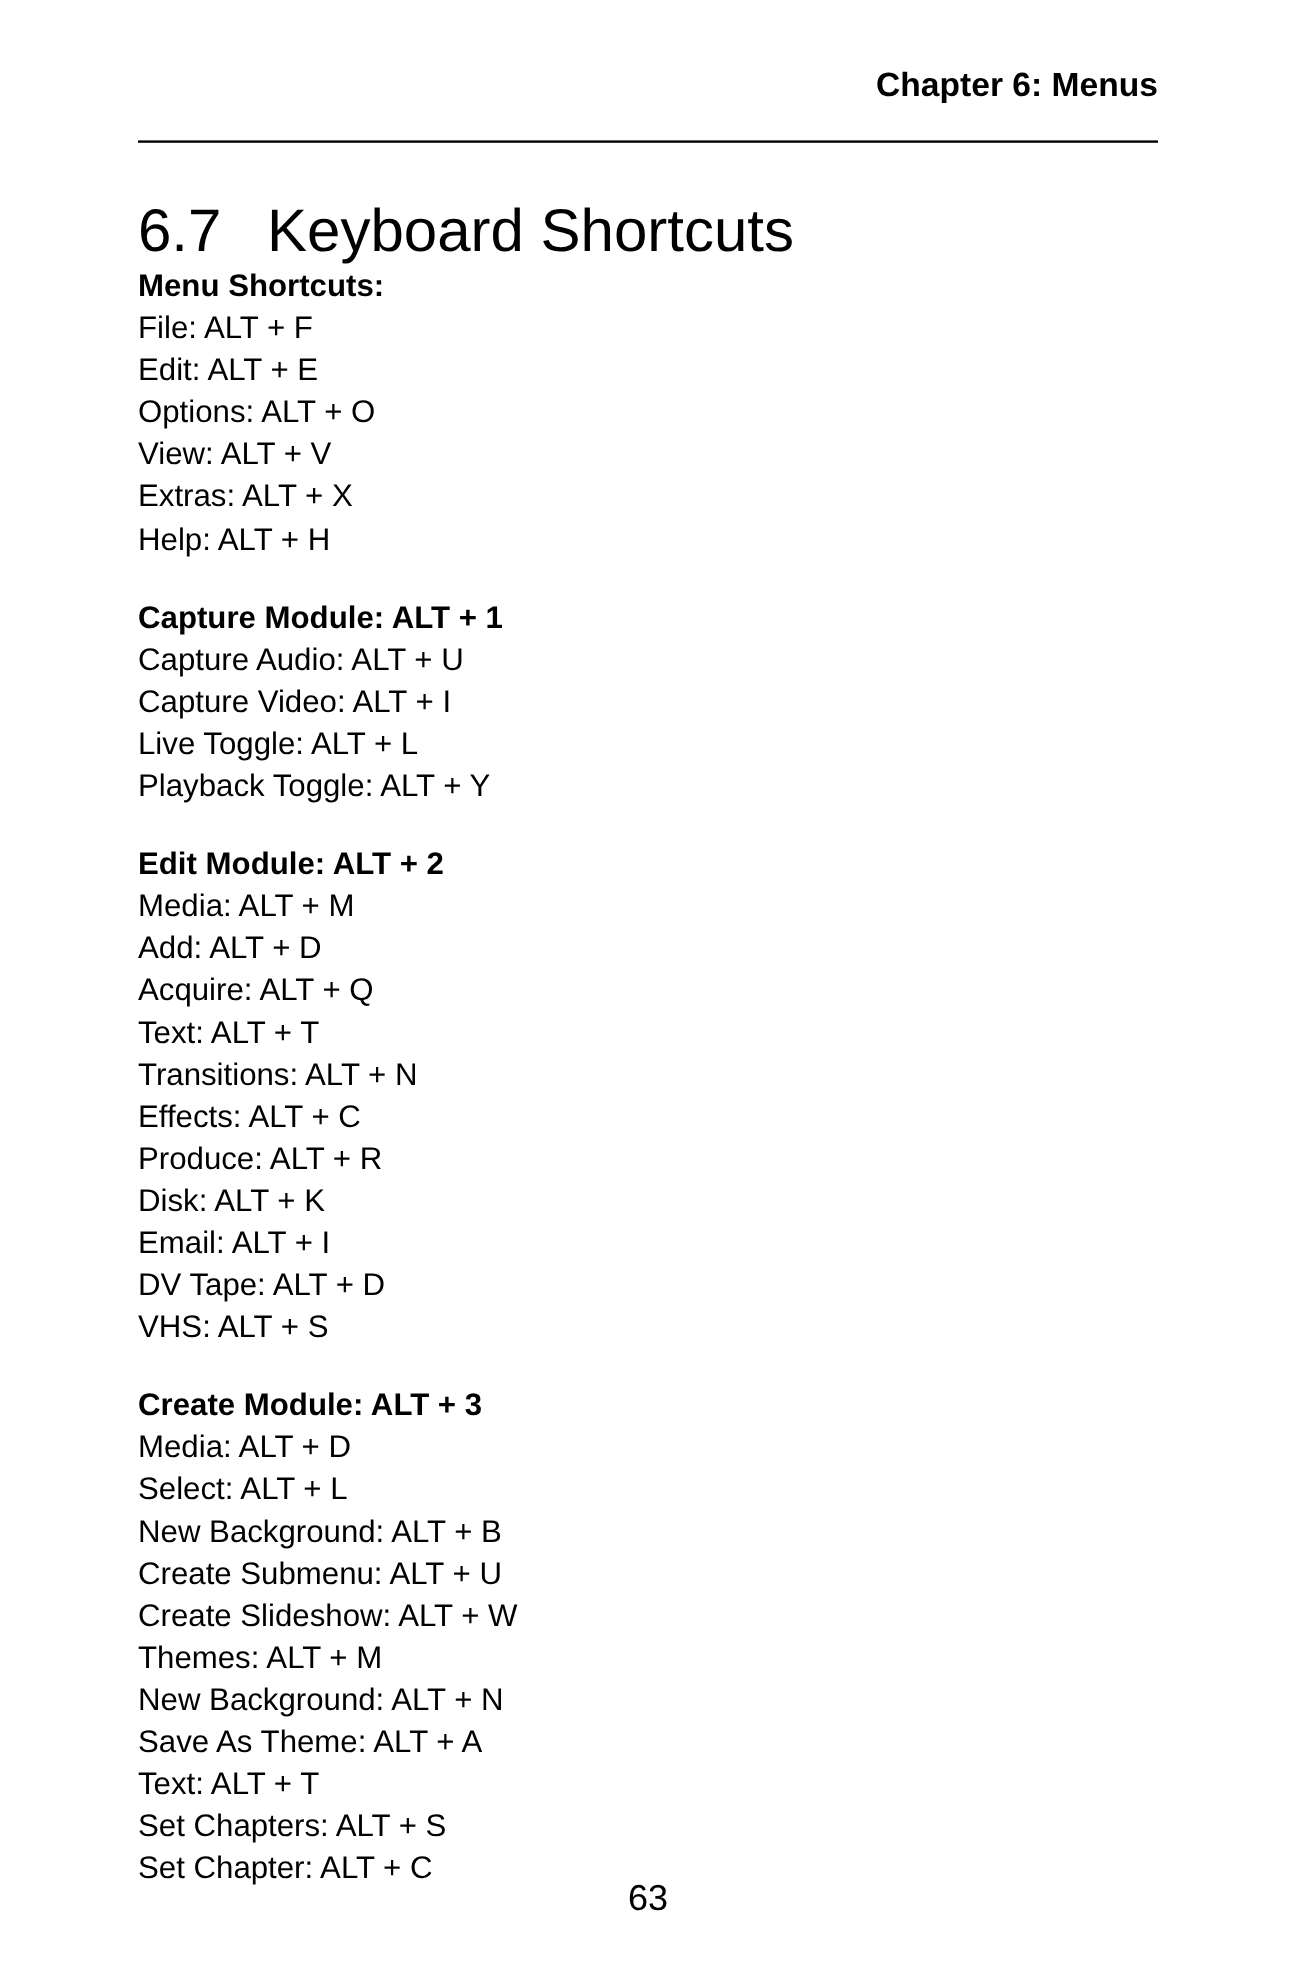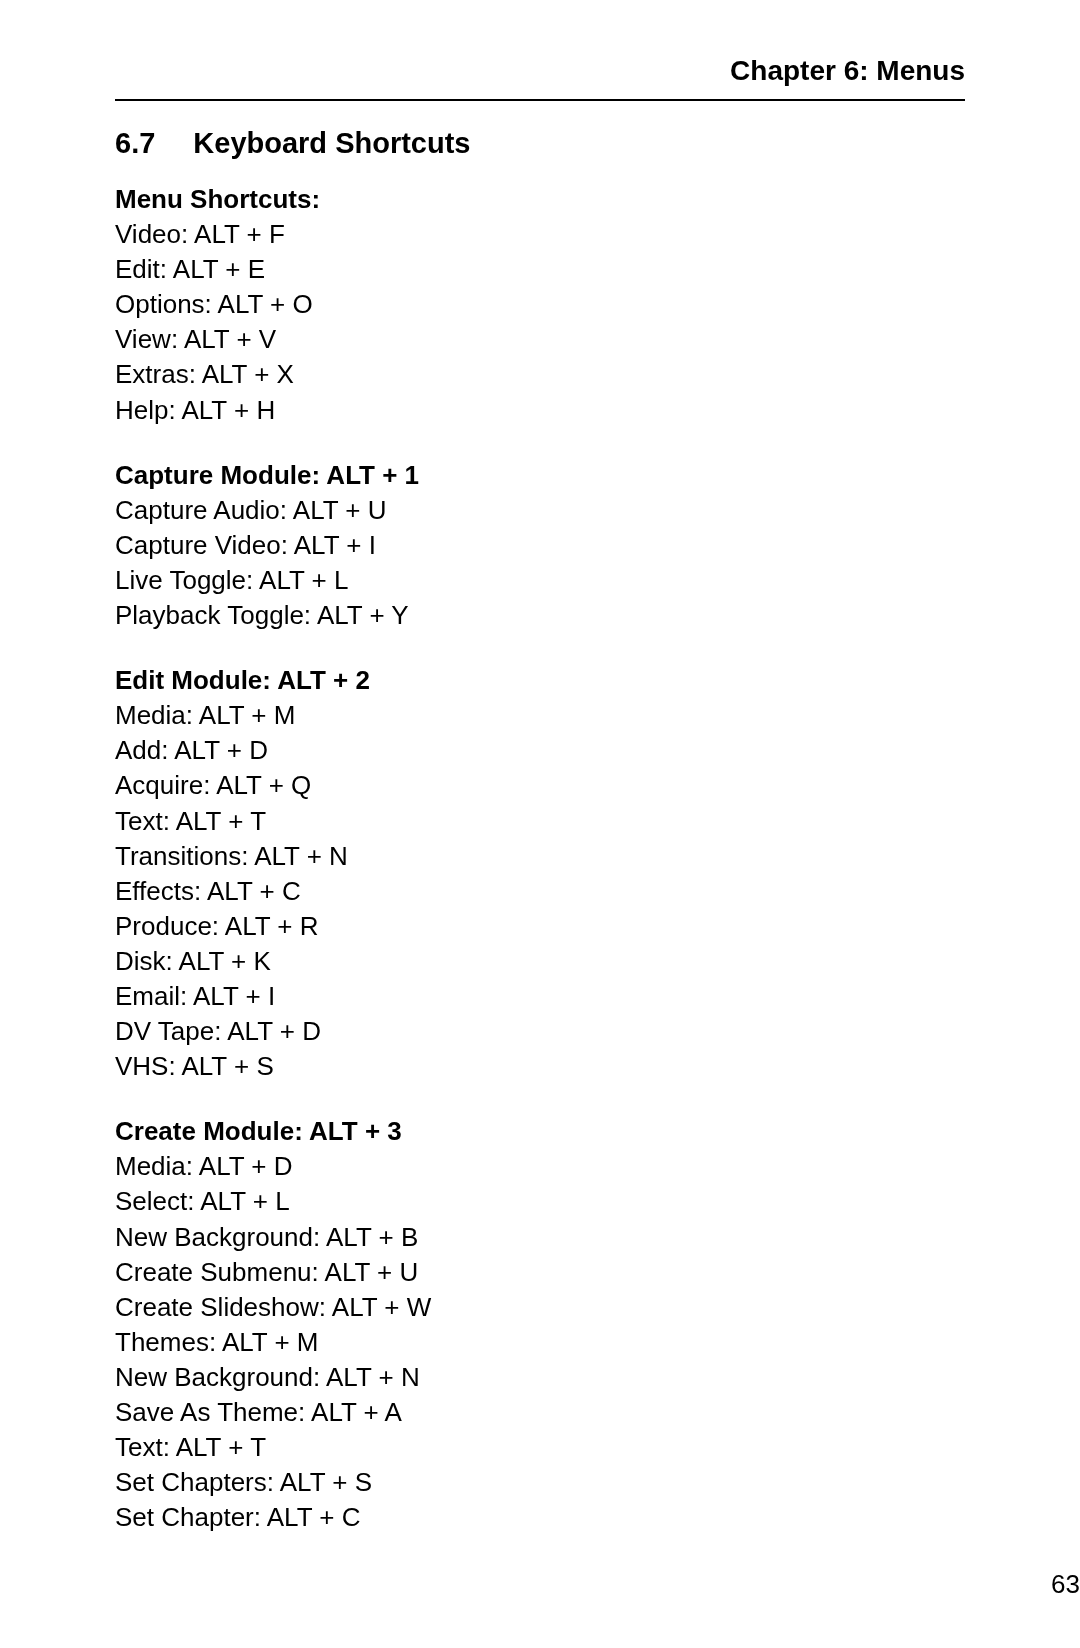--- a/index.html
+++ b/index.html
@@ -13,28 +13,27 @@
       background: #ffffff;
       font-family: Verdana, Geneva, sans-serif;
       color: #000000;
       padding: 55px 115px 40px 115px;
       position: relative;
     }
     .header {
       text-align: right;
       font-weight: bold;
       font-size: 28px;
-      padding-bottom: 12px;
+      padding-bottom: 30px;
       border-bottom: 2px solid #000;
-      margin-bottom: 26px;
+      margin-bottom: 44px;
     }
     .section-title {
-      font-weight: bold;
-      font-size: 29px;
-      margin-bottom: 22px;
+      font-weight: normal;
+      font-size: 50px;
     }
     .section-title .num {
       display: inline-block;
       margin-right: 38px;
     }
     .group {
       margin-bottom: 30px;
     }
     .group-heading {
       font-weight: bold;
@@ -43,37 +42,37 @@
     }
     .line {
       font-size: 26px;
       line-height: 1.35;
     }
     .page-number {
       position: absolute;
       bottom: 48px;
       left: 0;
       right: 0;
-      text-align: right;
-      font-size: 26px;
+      text-align: center;
+      font-size: 30px;
     }
   </style>
 </head>
 <body>
 
 <div class="header">Chapter 6:  Menus</div>
 
 <div class="section-title">
   <span class="num">6.7</span><span>Keyboard Shortcuts</span>
 </div>
 
 <div id="groups">
     <div class="group">
       <div class="group-heading">Menu Shortcuts:</div>
-      <div class="line">Video: ALT + F</div>
+      <div class="line">File: ALT + F</div>
       <div class="line">Edit: ALT + E</div>
       <div class="line">Options: ALT + O</div>
       <div class="line">View: ALT + V</div>
       <div class="line">Extras: ALT + X</div>
       <div class="line">Help: ALT + H</div>
     </div>
     <div class="group">
       <div class="group-heading">Capture Module: ALT + 1</div>
       <div class="line">Capture Audio: ALT + U</div>
       <div class="line">Capture Video: ALT + I</div>

